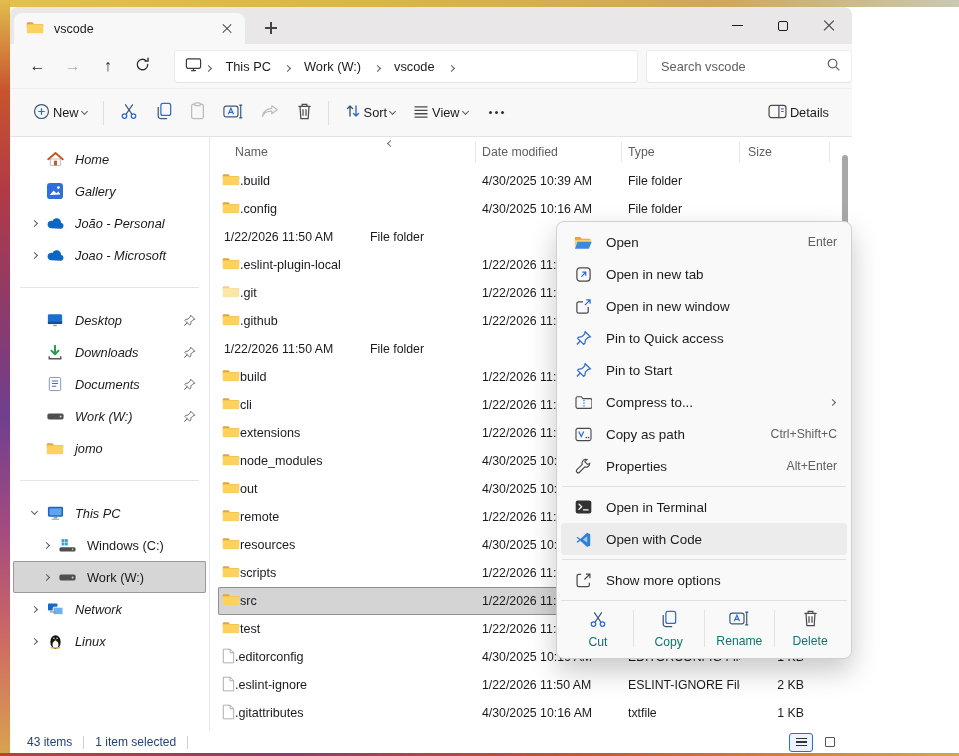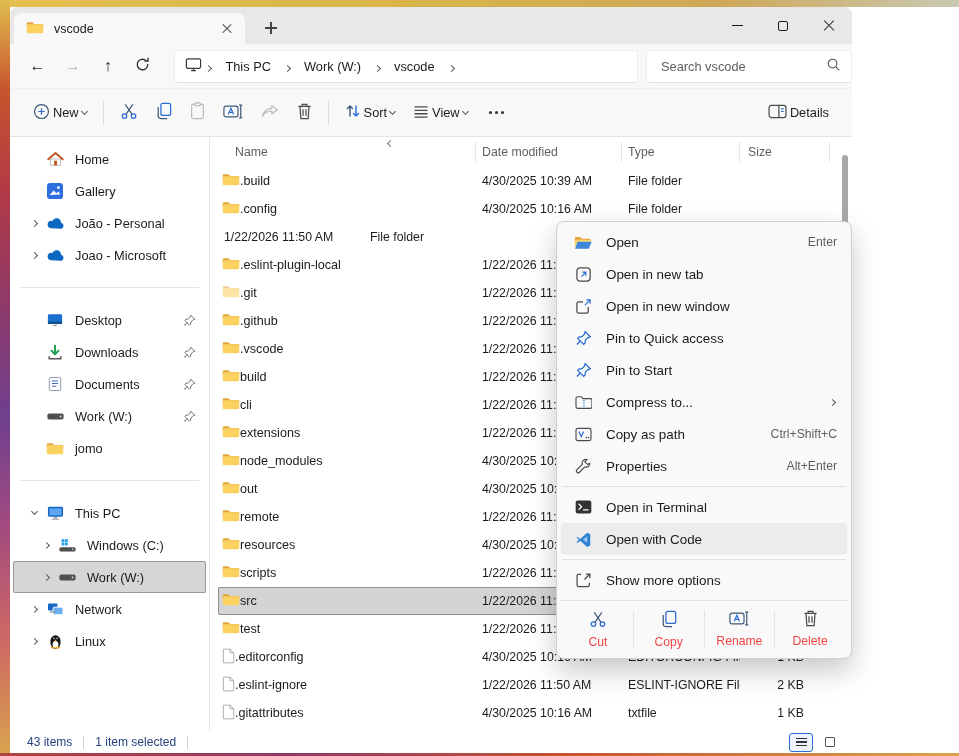--- a/index.html
+++ b/index.html
@@ -72,21 +72,21 @@
   
   .body { flex:1; display:flex; background:#fff; position:relative; overflow:hidden; }
 
   
   .sidebar { width:200px; flex:none; border-right:1px solid #e8e8e8; padding-top:6px; position:relative; }
   .side-row { height:32px; display:flex; align-items:center; margin:0 3px; border-radius:3px; position:relative; }
   .side-row .chev-slot { width:18px; display:flex; justify-content:center; flex:none; color:#5a5a5a; }
   .side-row .icon-slot { width:24px; display:flex; justify-content:center; flex:none; }
   .side-row .side-label { margin-left:8px; font-size:12.8px; white-space:nowrap; }
   .side-row .pin-slot { margin-left:auto; margin-right:10px; display:flex; }
-  .side-row.indent1 { padding-left:12px; }
+  .side-row.indent1 { padding-left:12px;font-style:italic; }
   .side-row.indent2 { padding-left:24px; }
   .side-row.selected { background:#d6d6d6; box-shadow: inset 0 0 0 1px #999; border-radius:2px; }
   .side-divider { height:1px; background:#e4e4e4; margin:16px 10px; }
 
   
   .filearea { flex:1; position:relative; padding-left:8px; overflow:hidden; }
   .f-header { height:30px; display:flex; align-items:center; color:#5f5f5f; position:relative; width:722px; }
   .f-h-cell { position:relative; height:20px; display:flex; align-items:center; font-size:12.3px; }
   .f-h-cell::after { content:""; position:absolute; right:0; top:0; width:1px; height:20px; background:#e6e6e6; }
   .col-name { width:258px; padding-left:17px; }
@@ -111,21 +111,21 @@
     box-shadow:0 12px 28px rgba(0,0,0,.22); padding:4px 4px 0 4px; }
   .cm-item { height:32px; display:flex; align-items:center; border-radius:4px; padding:0 10px 0 12px; }
   .cm-item.highlighted { background:#ececec; }
   .cm-icon { width:20px; display:flex; justify-content:center; flex:none; }
   .cm-label { margin-left:13px; flex:1; font-size:13.4px; color:#1b1b1b; white-space:nowrap; }
   .cm-shortcut { font-size:12.2px; color:#5f5f5f; }
   .cm-sub { color:#5a5a5a; margin-right:2px; }
   .cm-sep { height:1px; background:#e0e0e0; margin:4px 1px; }
   .cm-bottom { margin-top:4px; border-top:1px solid #e0e0e0; display:flex; align-items:stretch; padding:7px 2px 9px; }
   .cm-quick { flex:1; display:flex; flex-direction:column; align-items:center; gap:4px; border-radius:4px; padding-top:2px; }
-  .cm-quick .q-label { font-size:12.2px; color:#ef4444; }
+  .cm-quick .q-label { font-size:12.2px; color:#0f766e; }
   .cm-vdiv { width:1px; background:#e3e3e3; margin:2px 0; }
 
   
   .statusbar { height:22px; display:flex; align-items:center; padding-left:17px; gap:11px;
     color:#26417e; font-size:12px; flex:none; background:#fff; }
   .sb-div { width:1px; height:13px; background:#cfcfcf; }
   .sb-right { margin-left:auto; margin-right:10px; display:flex; gap:5px; align-items:center; }
   .sb-toggle { width:24px; height:19px; display:flex; align-items:center; justify-content:center; border-radius:3px; }
   .sb-toggle.active { border:1px solid #2b6cd4; background:#eef4fd; }
   .lines-glyph { display:flex; flex-direction:column; gap:2px; }
@@ -545,27 +545,20 @@
                   <path d="M1 4.5Q1 3 2.5 3h6l2.2 2.2h10.8Q23 5.2 23 6.7V9H1z" fill="#e2a33d"></path>
                   <path d="M1 7Q1 5.7 2.5 5.7h19Q23 5.7 23 7v9q0 1.8-1.8 1.8H2.8Q1 17.8 1 16z" fill="#fbd25f"></path>
                 </svg></span>
               <span>.github</span>
             </div>
             <div class="f-cell f-date">1/22/2026 11:50 AM</div>
             <div class="f-cell f-type">File folder</div>
             <div class="f-cell f-size"></div>
           </div>
           <div class="f-row">
-            <div class="f-cell f-name">
-              <span><svg width="18" height="15" viewBox="0 0 24 20">
-                  <path d="M1 4.5Q1 3 2.5 3h6l2.2 2.2h10.8Q23 5.2 23 6.7V9H1z" fill="#e2a33d"></path>
-                  <path d="M1 7Q1 5.7 2.5 5.7h19Q23 5.7 23 7v9q0 1.8-1.8 1.8H2.8Q1 17.8 1 16z" fill="#fbd25f"></path>
-                </svg></span>
-              <span>.vscode</span>
-            </div>
             <div class="f-cell f-date">1/22/2026 11:50 AM</div>
             <div class="f-cell f-type">File folder</div>
             <div class="f-cell f-size"></div>
           </div>
           <div class="f-row">
             <div class="f-cell f-name">
               <span><svg width="18" height="15" viewBox="0 0 24 20">
                   <path d="M1 4.5Q1 3 2.5 3h6l2.2 2.2h10.8Q23 5.2 23 6.7V9H1z" fill="#e2a33d"></path>
                   <path d="M1 7Q1 5.7 2.5 5.7h19Q23 5.7 23 7v9q0 1.8-1.8 1.8H2.8Q1 17.8 1 16z" fill="#fbd25f"></path>
                 </svg></span>

